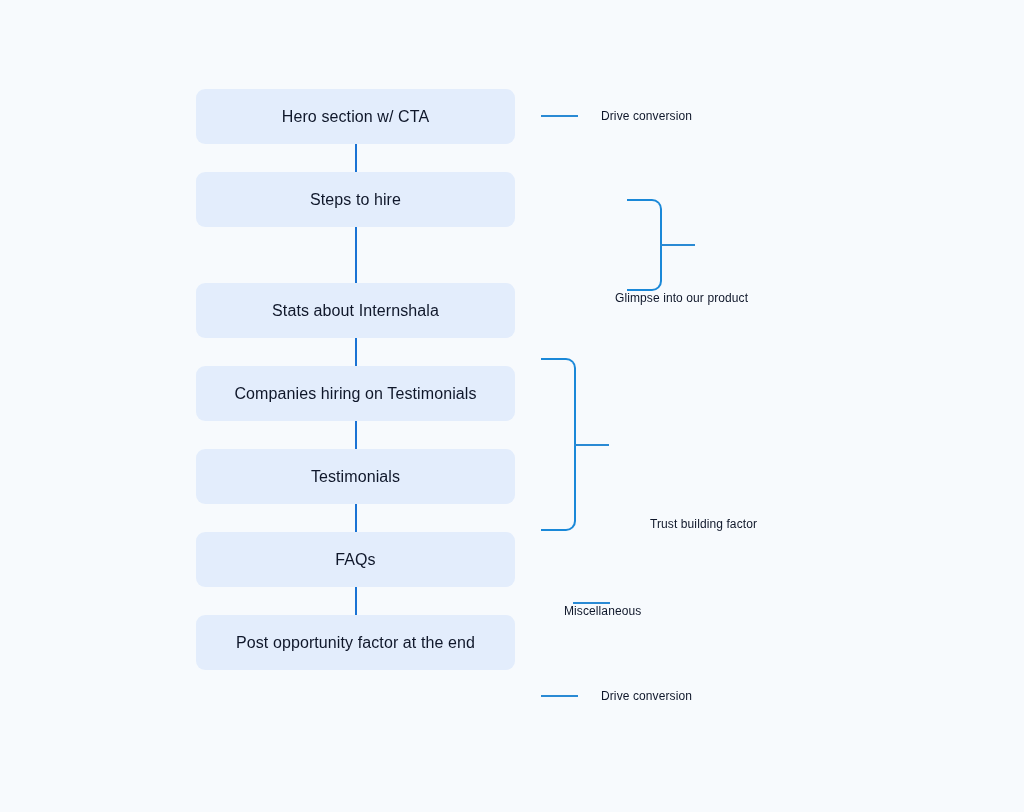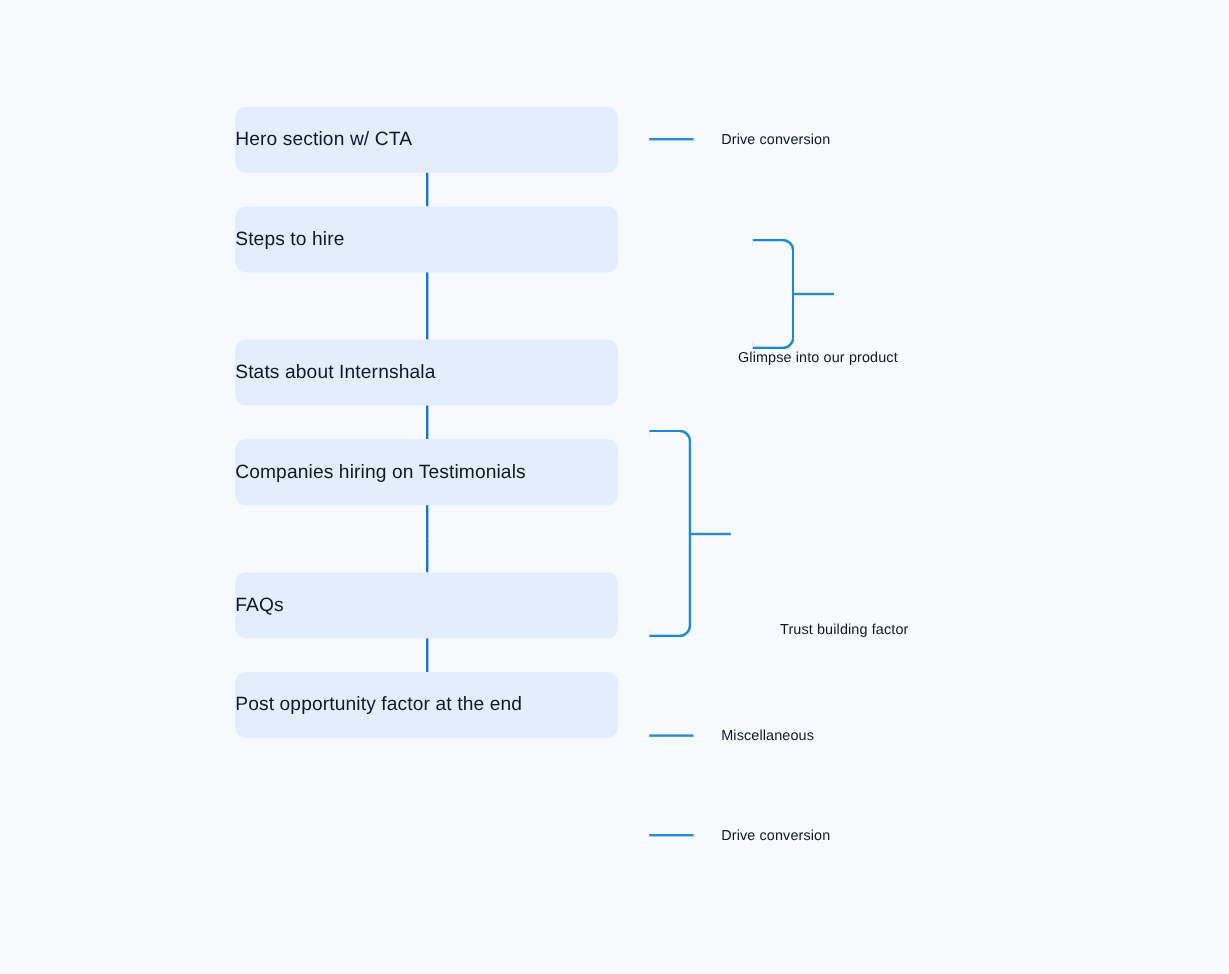--- a/index.html
+++ b/index.html
@@ -30,21 +30,21 @@
   }
 
   .node {
     position: relative;
     width: 319px;
     height: 55px;
     background: #e3edfc;
     border-radius: 9px;
     display: flex;
     align-items: center;
-    justify-content: flex-start;
+    justify-content: center;
     box-sizing: border-box;
   }
 
   .node-label {
     font-size: 16px;
     line-height: 1.2;
     color: #0f172a;
     letter-spacing: 0.1px;
     text-align: center;
     white-space: nowrap;
@@ -145,20 +145,23 @@
     <div class="node">
       <span class="node-label">Stats about Internshala</span>
     </div>
     <div class="connector"></div>
 
     <div class="node">
       <span class="node-label">Companies hiring on Testimonials</span>
     </div>
     <div class="connector"></div>
 
+    <div class="node">
+      <span class="node-label">Testimonials</span>
+    </div>
     <div class="connector"></div>
 
     <div class="node">
       <span class="node-label">FAQs</span>
     </div>
     <div class="connector"></div>
 
     <div class="node">
       <span class="node-label">Post opportunity factor at the end</span>
     </div>
@@ -173,21 +176,21 @@
   <div class="bracket-group" style="left:541px; top:199px; height:92px;flex-direction:column;">
     <span class="bracket" style="height:92px;"></span>
     <span class="annotation-label">Glimpse into our product</span>
   </div>
 
   <div class="bracket-group" style="left:541px; top:358px; height:173px;align-items:flex-end;">
     <span class="bracket" style="height:173px;"></span>
     <span class="annotation-label">Trust building factor</span>
   </div>
 
-  <div class="annotation simple" style="left:541px; top:602px; height:22px;">
+  <div class="annotation simple" style="left:541px; top:602px; height:22px;flex-direction:column;">
     <span class="tick"></span>
     <span class="annotation-label">Miscellaneous</span>
   </div>
 
   <div class="annotation simple" style="left:541px; top:685px; height:22px;">
     <span class="tick"></span>
     <span class="annotation-label">Drive conversion</span>
   </div>
 
 </div>

